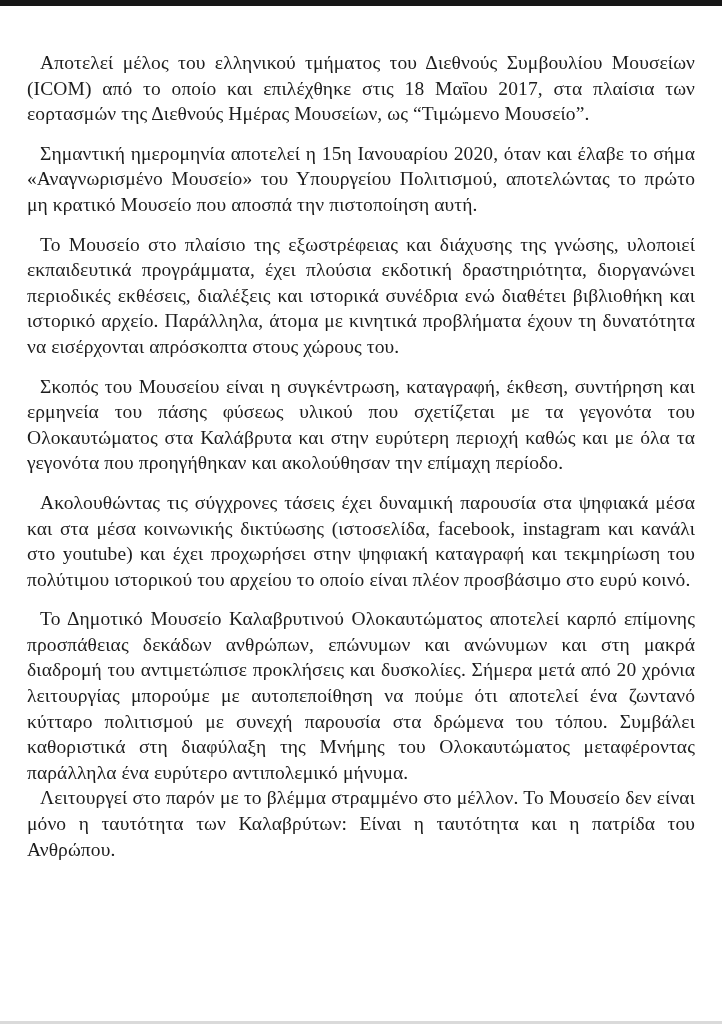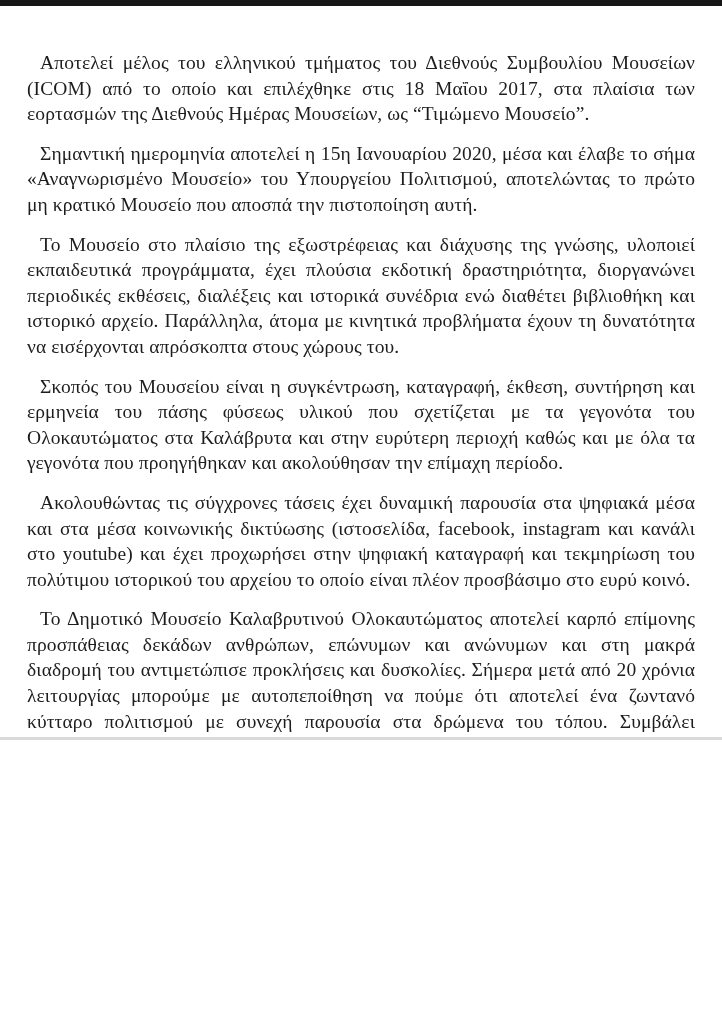--- a/index.html
+++ b/index.html
@@ -3,21 +3,21 @@
 <meta charset="utf-8">
 <style>
   html, body {
     margin: 0;
     padding: 0;
     background: #ffffff;
   }
   .page {
     position: relative;
     width: 722px;
-    height: 740px;
+    height: 1024px;
     background: #ffffff;
     overflow: hidden;
     font-family: "Liberation Serif", "DejaVu Serif", serif;
   }
   .top-edge-bar {
     position: absolute;
     top: 0;
     left: 0;
     width: 100%;
     height: 6px;
@@ -51,21 +51,22 @@
   }
 </style>
 </head>
 <body>
 
 <div class="page">
   <div class="top-edge-bar"></div>
 
   <div class="text-block">
     <p>Αποτελεί μέλος του ελληνικού τμήματος του Διεθνούς Συμβουλίου Μουσείων (ICOM) από το οποίο και επιλέχθηκε στις 18 Μαΐου 2017, στα πλαίσια των εορτασμών της Διεθνούς Ημέρας Μουσείων, ως “Τιμώμενο Μουσείο”.</p>
-    <p>Σημαντική ημερομηνία αποτελεί η 15η Ιανουαρίου 2020, μέσα και έλαβε το σήμα «Αναγνωρισμένο Μουσείο» του Υπουργείου Πολιτισμού, αποτελώντας το πρώτο μη κρατικό Μουσείο που αποσπά την πιστοποίηση αυτή.</p>
+    <p>Σημαντική ημερομηνία αποτελεί η 15η Ιανουαρίου 2020, όταν και έλαβε το σήμα «Αναγνωρισμένο Μουσείο» του Υπουργείου Πολιτισμού, αποτελώντας το πρώτο μη κρατικό Μουσείο που αποσπά την πιστοποίηση αυτή.</p>
     <p>Το Μουσείο στο πλαίσιο της εξωστρέφειας και διάχυσης της γνώσης, υλοποιεί εκπαιδευτικά προγράμματα, έχει πλούσια εκδοτική δραστηριότητα, διοργανώνει περιοδικές εκθέσεις, διαλέξεις και ιστορικά συνέδρια ενώ διαθέτει βιβλιοθήκη και ιστορικό αρχείο. Παράλληλα, άτομα με κινητικά προβλήματα έχουν τη δυνατότητα να εισέρχονται απρόσκοπτα στους χώρους του.</p>
     <p>Σκοπός του Μουσείου είναι η συγκέντρωση, καταγραφή, έκθεση, συντήρηση και ερμηνεία του πάσης φύσεως υλικού που σχετίζεται με τα γεγονότα του Ολοκαυτώματος στα Καλάβρυτα και στην ευρύτερη περιοχή καθώς και με όλα τα γεγονότα που προηγήθηκαν και ακολούθησαν την επίμαχη περίοδο.</p>
     <p>Ακολουθώντας τις σύγχρονες τάσεις έχει δυναμική παρουσία στα ψηφιακά μέσα και στα μέσα κοινωνικής δικτύωσης (ιστοσελίδα, facebook, instagram και κανάλι στο youtube) και έχει προχωρήσει στην ψηφιακή καταγραφή και τεκμηρίωση του πολύτιμου ιστορικού του αρχείου το οποίο είναι πλέον προσβάσιμο στο ευρύ κοινό.</p>
     <p class="tight">Το Δημοτικό Μουσείο Καλαβρυτινού Ολοκαυτώματος αποτελεί καρπό επίμονης προσπάθειας δεκάδων ανθρώπων, επώνυμων και ανώνυμων και στη μακρά διαδρομή του αντιμετώπισε προκλήσεις και δυσκολίες. Σήμερα μετά από 20 χρόνια λειτουργίας μπορούμε με αυτοπεποίθηση να πούμε ότι αποτελεί ένα ζωντανό κύτταρο πολιτισμού με συνεχή παρουσία στα δρώμενα του τόπου. Συμβάλει καθοριστικά στη διαφύλαξη της Μνήμης του Ολοκαυτώματος μεταφέροντας παράλληλα ένα ευρύτερο αντιπολεμικό μήνυμα.</p>
+    <p class="tight">Λειτουργεί στο παρόν με το βλέμμα στραμμένο στο μέλλον. Το Μουσείο δεν είναι μόνο η ταυτότητα των Καλαβρύτων: Είναι η ταυτότητα και η πατρίδα του Ανθρώπου.</p>
   </div>
 
   <div class="bottom-edge-line"></div>
 </div>
 
 </body></html>

